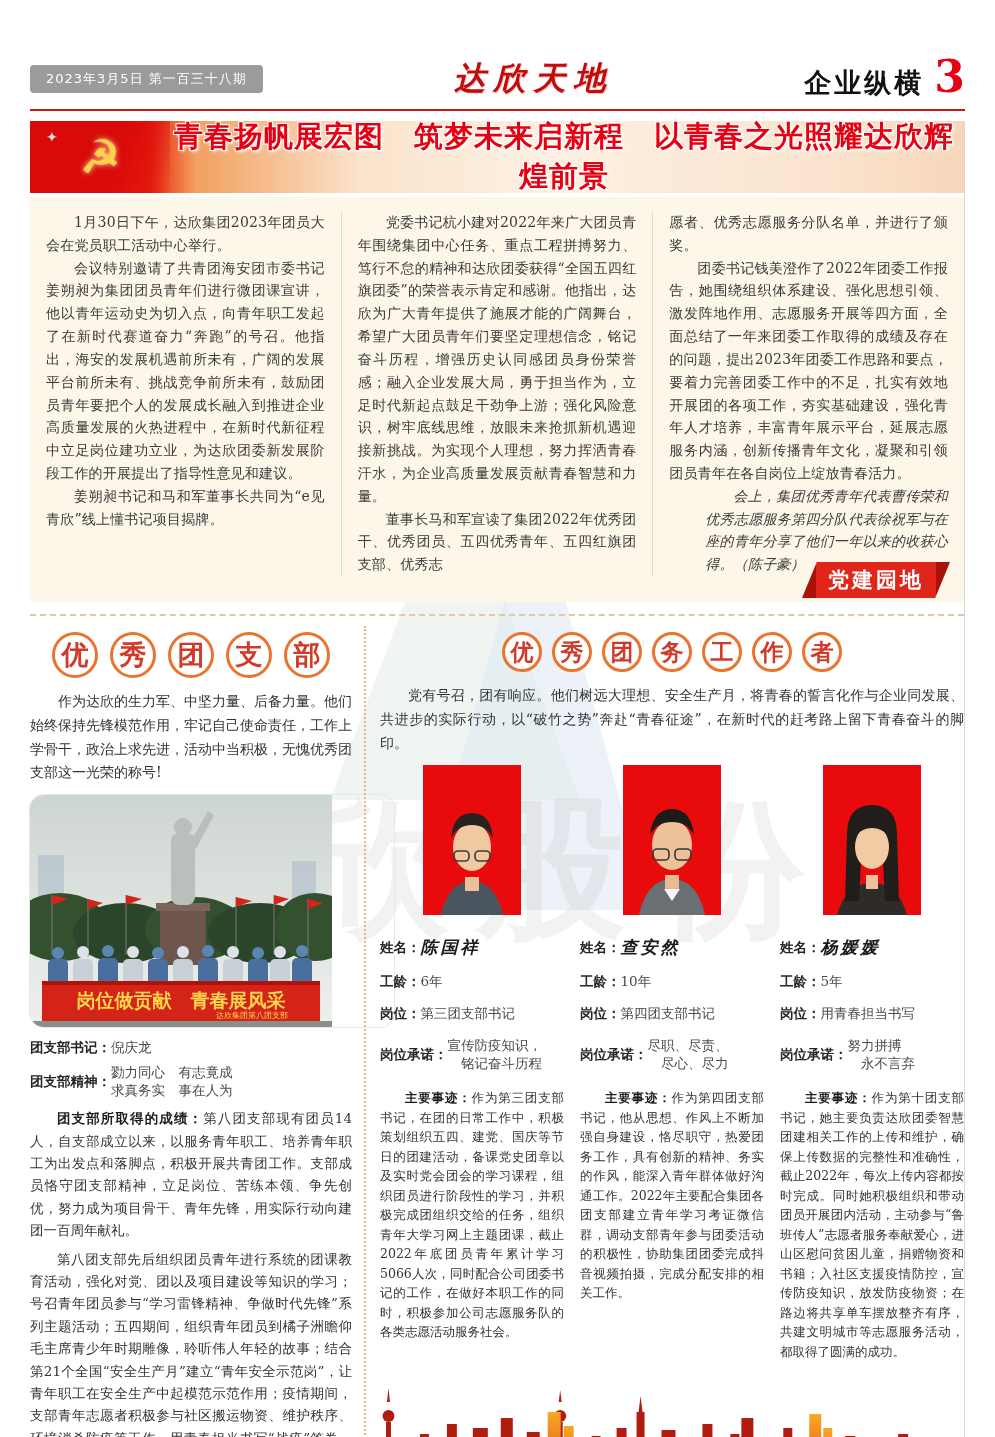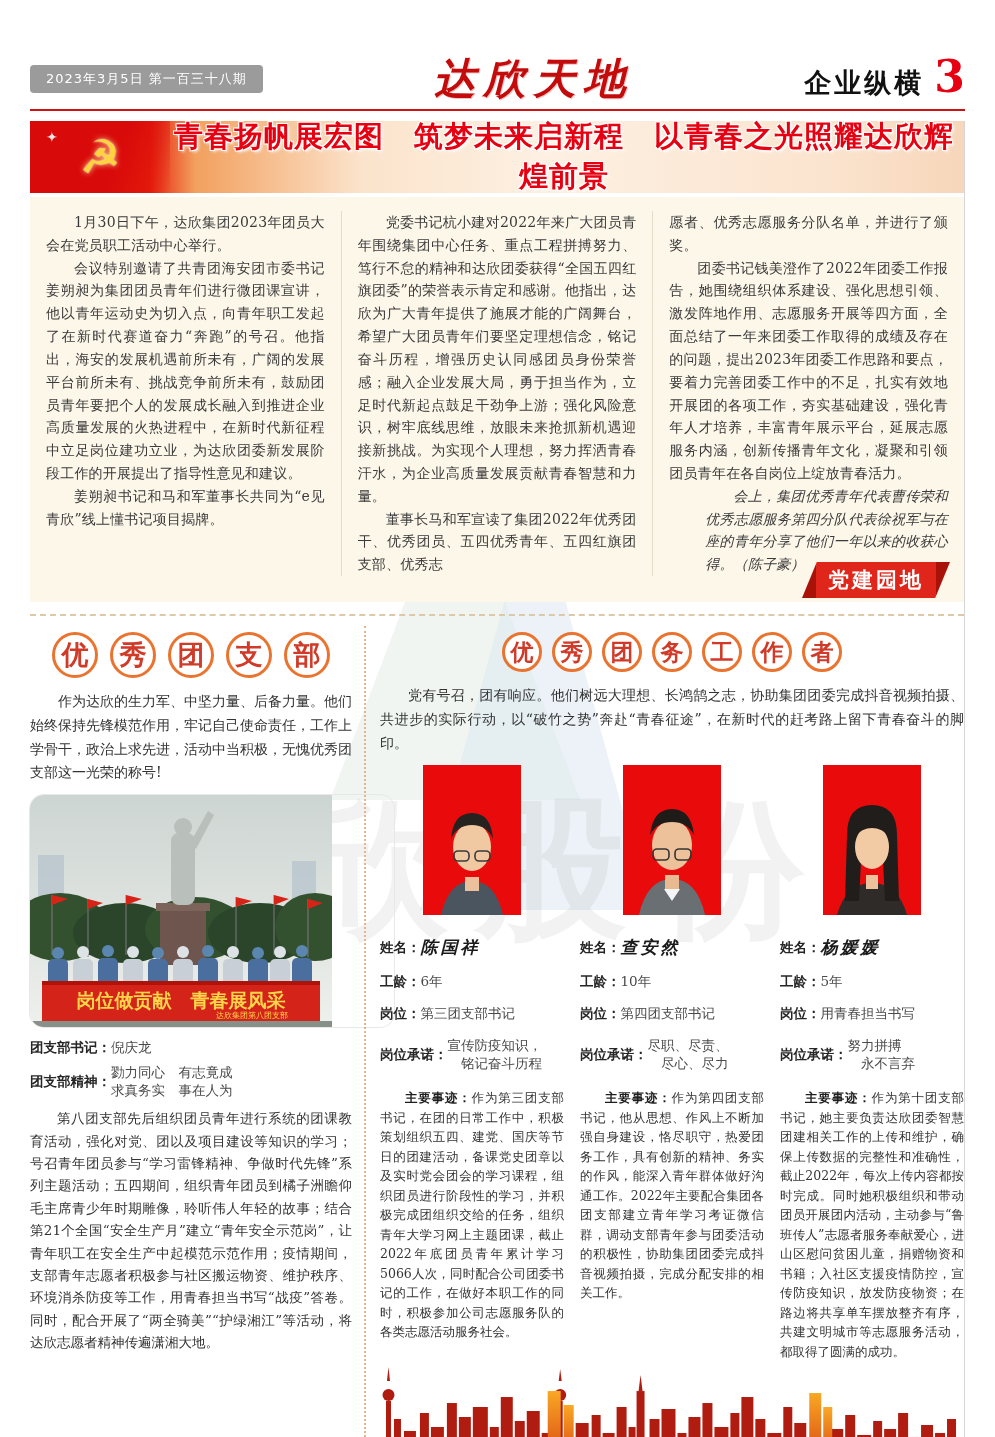--- a/index.html
+++ b/index.html
@@ -9,21 +9,21 @@
   
   .wm-layer { position:absolute; inset:0; pointer-events:none; z-index:0; }
   .wm-tri { position:absolute; opacity:.55; }
   .tri { clip-path:polygon(50% 0,100% 100%,0 100%); }
   .wm-text { position:absolute; left:120px; top:770px; font-size:150px; font-weight:bold; letter-spacing:28px; color:rgba(130,130,130,0.10); font-family:"DejaVu Serif",serif; white-space:nowrap; }
   .content { position:relative; z-index:1; }
 
   
   .masthead-row { display:flex; align-items:center; justify-content:space-between; height:48px; }
   .date-box { background:#9b9b9b; color:#fff; font-family:"DejaVu Sans","Liberation Sans",sans-serif; font-size:13px; padding:5px 16px; border-radius:4px; letter-spacing:1px; }
-  .masthead { color:#c40b0b; font-size:42px; font-weight:bold; font-style:italic; letter-spacing:8px; font-family:"DejaVu Serif",serif; text-shadow:1px 1px 0 rgba(196,11,11,.25); }
+  .masthead { color:#c40b0b; font-size:32px; font-weight:bold; font-style:italic; letter-spacing:8px; font-family:"DejaVu Serif",serif; text-shadow:1px 1px 0 rgba(196,11,11,.25); }
   .section-page { display:flex; align-items:baseline; gap:10px; }
   .section-title { font-size:27px; font-weight:bold; color:#111; font-family:"DejaVu Serif",serif; letter-spacing:3px; }
   .page-number { font-size:44px; font-weight:bold; color:#e60012; font-family:"DejaVu Serif",serif; line-height:.9; }
   .red-rule { height:2px; background:#cf1212; margin-top:6px; }
 
   .bordered { border-right:1px solid #d6d6d6; border-bottom:1px solid #cfcfcf; padding-bottom:10px; }
 
   
   .banner { position:relative; height:72px; margin-top:10px; display:flex; align-items:center; background:linear-gradient(90deg,#e60c08 0px,#e8210c 120px,#f2a05e 165px,#fbe3cb 330px,#fdf0e2 55%,#fbe4cf 85%,#f7d6ba 100%); }
   .emblem-box { position:relative; width:140px; height:100%; display:flex; align-items:center; justify-content:center; background:linear-gradient(110deg,#d90a0a 60%,rgba(244,112,32,0) 100%); }
@@ -227,34 +227,37 @@
             <span class="flabel">团支部书记：</span>
             <span class="fval">倪庆龙</span>
           </div>
           <div class="frow">
             <span class="flabel">团支部精神：</span>
             <span class="fval">
               <span style="display:block">勠力同心　有志竟成</span>
               <span style="display:block">求真务实　事在人为</span>
             </span>
           </div>
+          <p class="ach">
+            <span class="lbl">团支部所取得的成绩：</span><span>第八团支部现有团员14人，自支部成立以来，以服务青年职工、培养青年职工为出发点和落脚点，积极开展共青团工作。支部成员恪守团支部精神，立足岗位、苦练本领、争先创优，努力成为项目骨干、青年先锋，用实际行动向建团一百周年献礼。</span>
+          </p>
           <p class="ach">第八团支部先后组织团员青年进行系统的团课教育活动，强化对党、团以及项目建设等知识的学习；号召青年团员参与“学习雷锋精神、争做时代先锋”系列主题活动；五四期间，组织青年团员到橘子洲瞻仰毛主席青少年时期雕像，聆听伟人年轻的故事；结合第21个全国“安全生产月”建立“青年安全示范岗”，让青年职工在安全生产中起模范示范作用；疫情期间，支部青年志愿者积极参与社区搬运物资、维护秩序、环境消杀防疫等工作，用青春担当书写“战疫”答卷。同时，配合开展了“两全骑美”“护绿湘江”等活动，将达欣志愿者精神传遍潇湘大地。</p>
         </div>
 
         <div class="right-col">
           <div class="circle-title">
             <span class="cchar small">优</span>
             <span class="cchar small">秀</span>
             <span class="cchar small">团</span>
             <span class="cchar small">务</span>
             <span class="cchar small">工</span>
             <span class="cchar small">作</span>
             <span class="cchar small">者</span>
           </div>
-          <p class="intro">党有号召，团有响应。他们树远大理想、长鸿鹄之志，协助集团团委完成抖音视频拍摄、共进步的实际行动，以“破竹之势”奔赴“青春征途”，在新时代的赶考路上留下青春奋斗的脚印。</p>
+          <p class="intro">党有号召，团有响应。他们树远大理想、安全生产月，将青春的誓言化作与企业同发展、共进步的实际行动，以“破竹之势”奔赴“青春征途”，在新时代的赶考路上留下青春奋斗的脚印。</p>
 
           <div class="profiles">
 
             <div class="profile">
               <svg class="portrait" viewBox="0 0 98 150">
                 <rect width="98" height="150" fill="#e90b0b"></rect>
                 <path d="M18,150 q8,-34 31,-34 q23,0 31,34 z" fill="#4b5560"></path>
                 <path d="M42,112 h14 v14 h-14 z" fill="#ebc09a"></path>
                 <ellipse cx="49" cy="82" rx="19" ry="24" fill="#f0c8a2"></ellipse>
                 <path d="M28,74 q2,-26 21,-26 q19,0 21,26 q-6,-14 -21,-14 q-15,0 -21,14 z" fill="#262220"></path>

